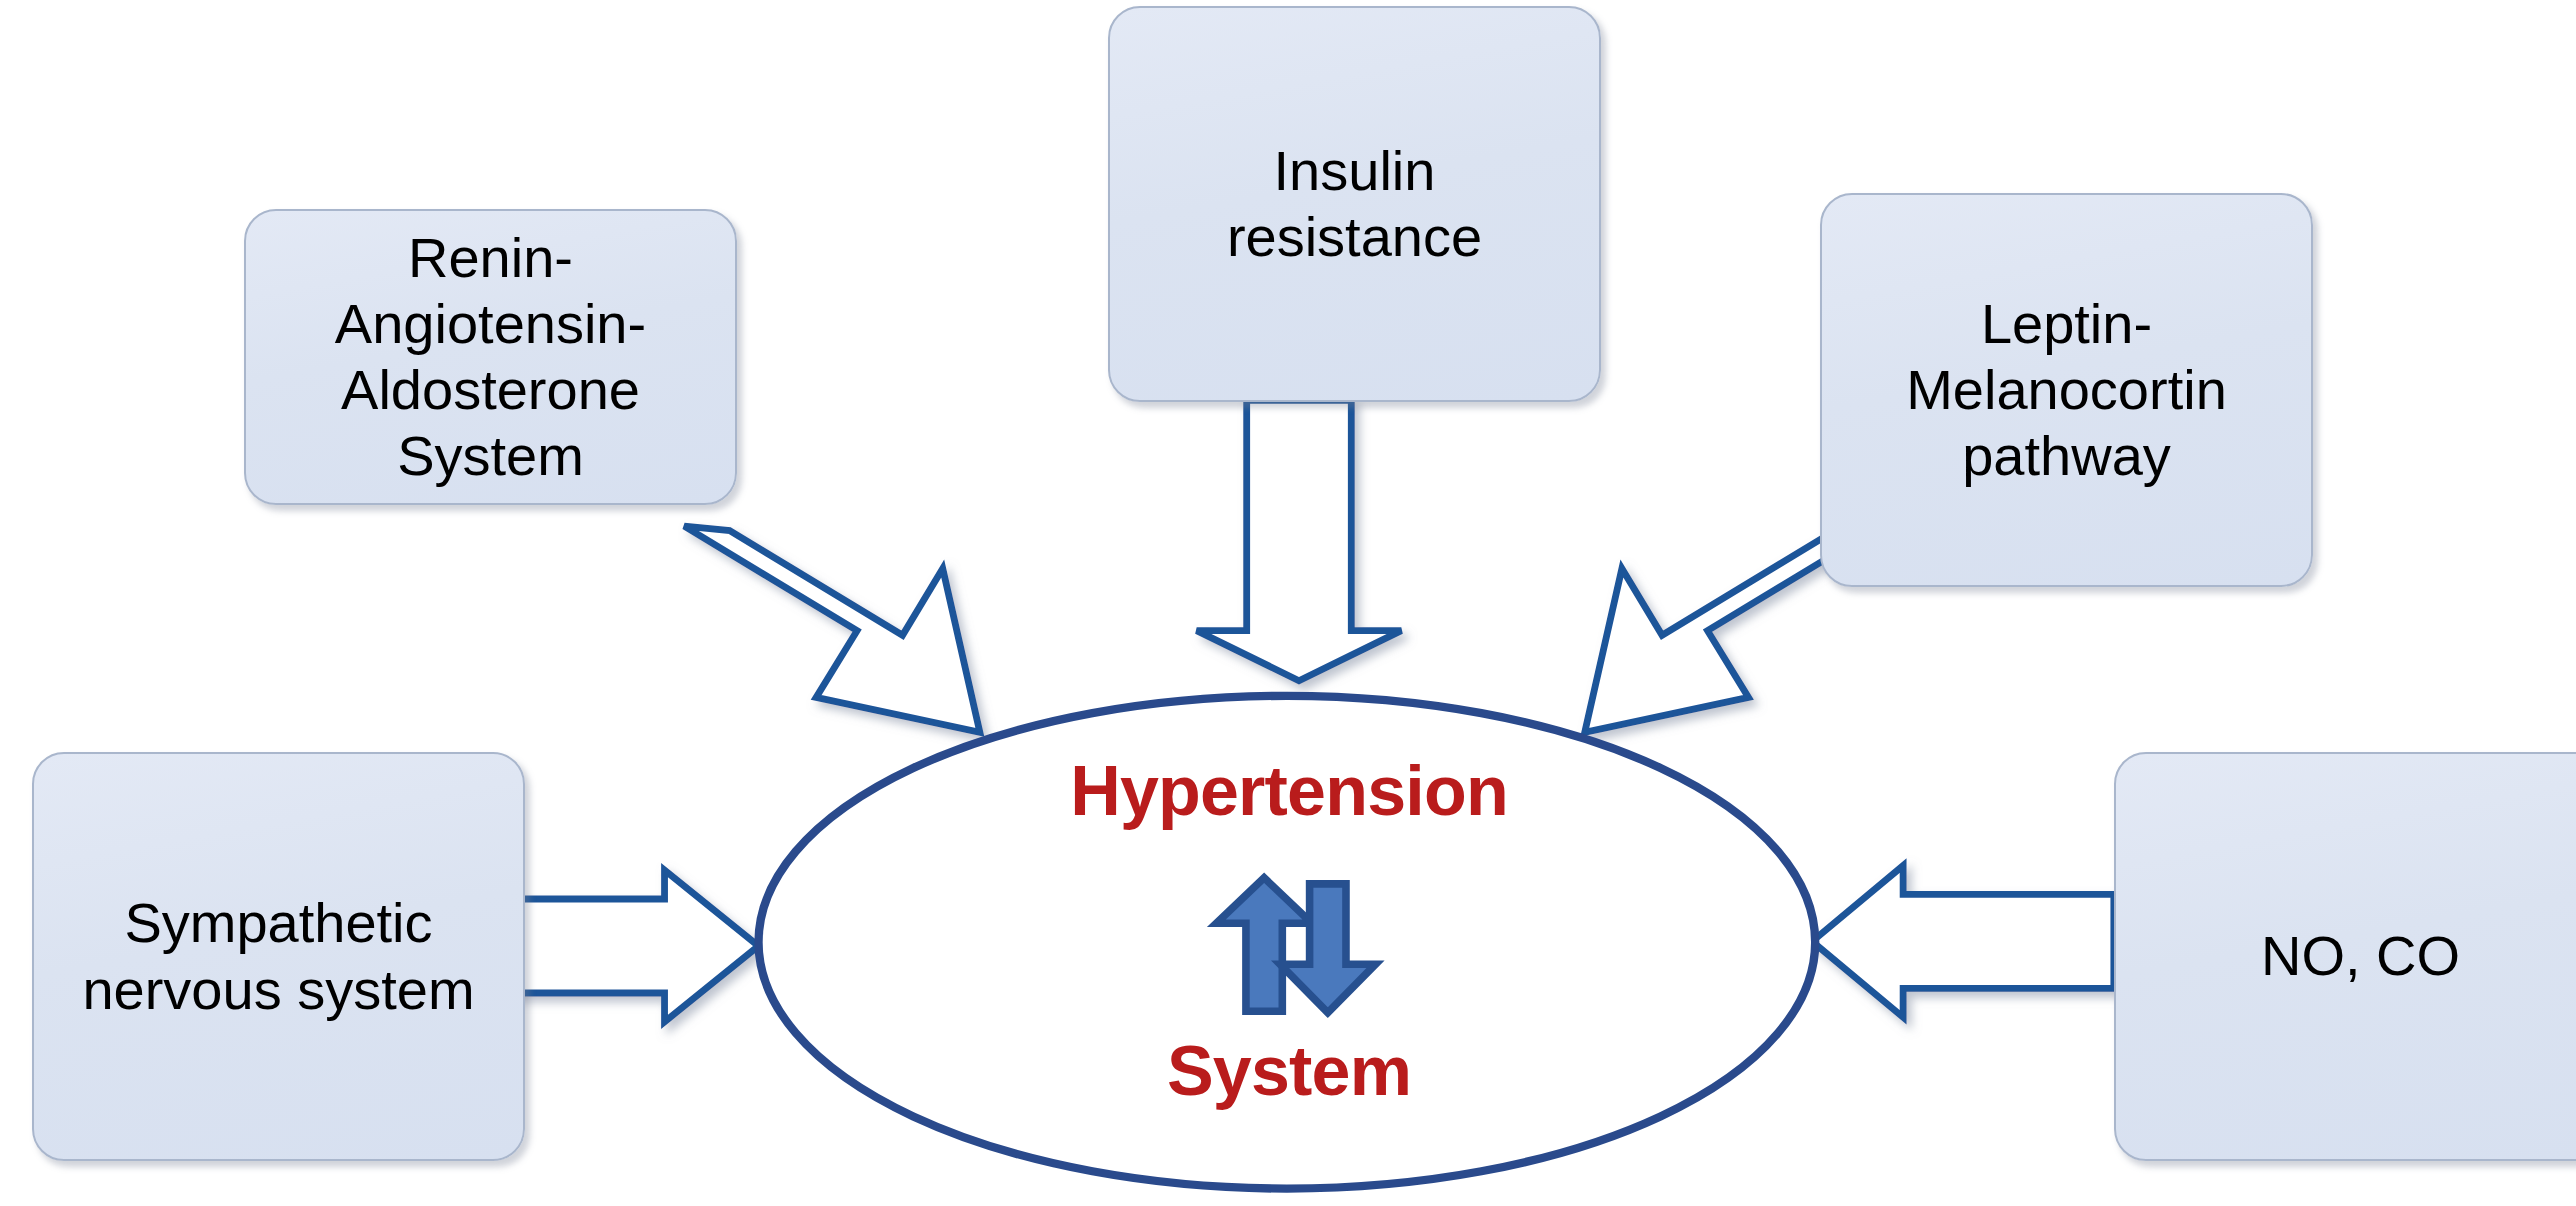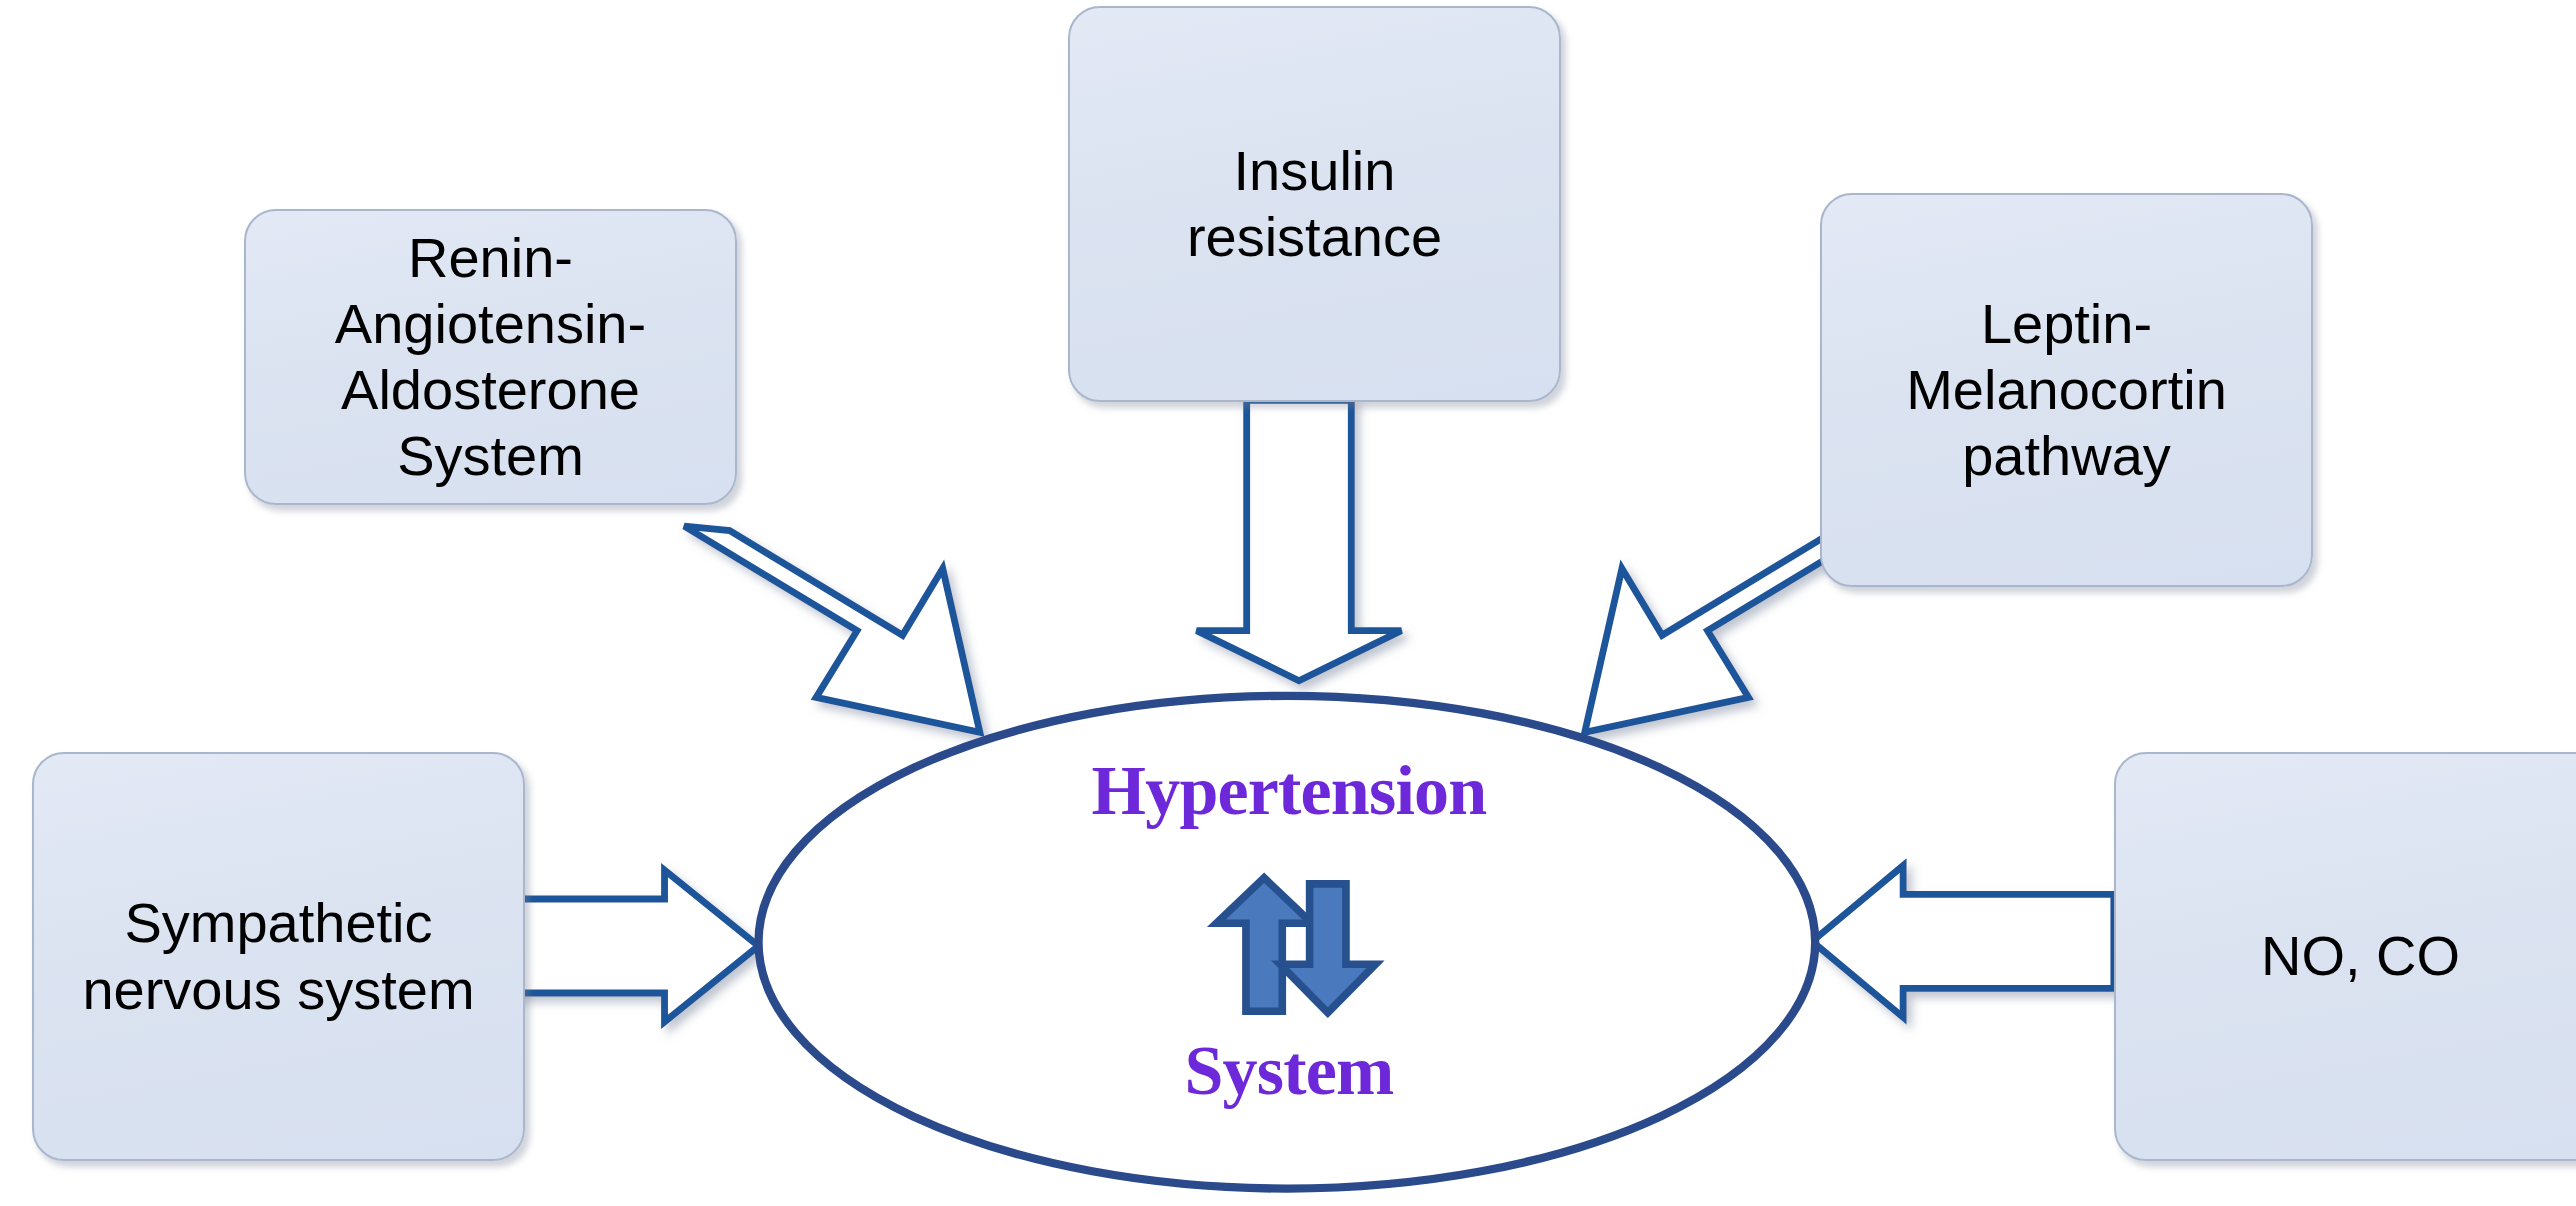--- a/index.html
+++ b/index.html
@@ -39,35 +39,34 @@
     line-height: 1.18;
   }
   .node-label {
     display: block;
     width: 100%;
     padding: 0 10.6px;
     box-sizing: border-box;
   }
   
   #box-ras   { left: 244px;  top: 209px;  width: 493px;  height: 296px; font-size: 56px; }
-  #box-ir    { left: 1068px; top: 6px;    width: 493px;  height: 396px; font-size: 56px; }
+  #box-ir    { left: 1108px; top: 6px;    width: 493px;  height: 396px; font-size: 56px; }
   #box-lep   { left: 1820px; top: 193px;  width: 493px;  height: 394px; font-size: 56px; }
   #box-sns   { left: 32px;   top: 752px;  width: 493px;  height: 409px; font-size: 56px; }
   #box-noco  { left: 2114px; top: 752px;  width: 493px;  height: 409px; font-size: 56px; }
 
   .center-text {
     position: absolute;
     text-align: center;
-    color: #6d28d9;
+    color: #b91c1c;
     font-weight: bold;
     font-size: 70px;
     letter-spacing: -0.8px;
     width: 682px;
     left: 948px;
-    font-family: Liberation Serif, serif;
   }
   #center-hypertension { top: 751px; }
   #center-obesity      { top: 1031px; }
 </style>
 </head>
 <body>
 
 <div id="canvas">
 
   <svg class="layer" viewBox="0 0 3397 1591">

